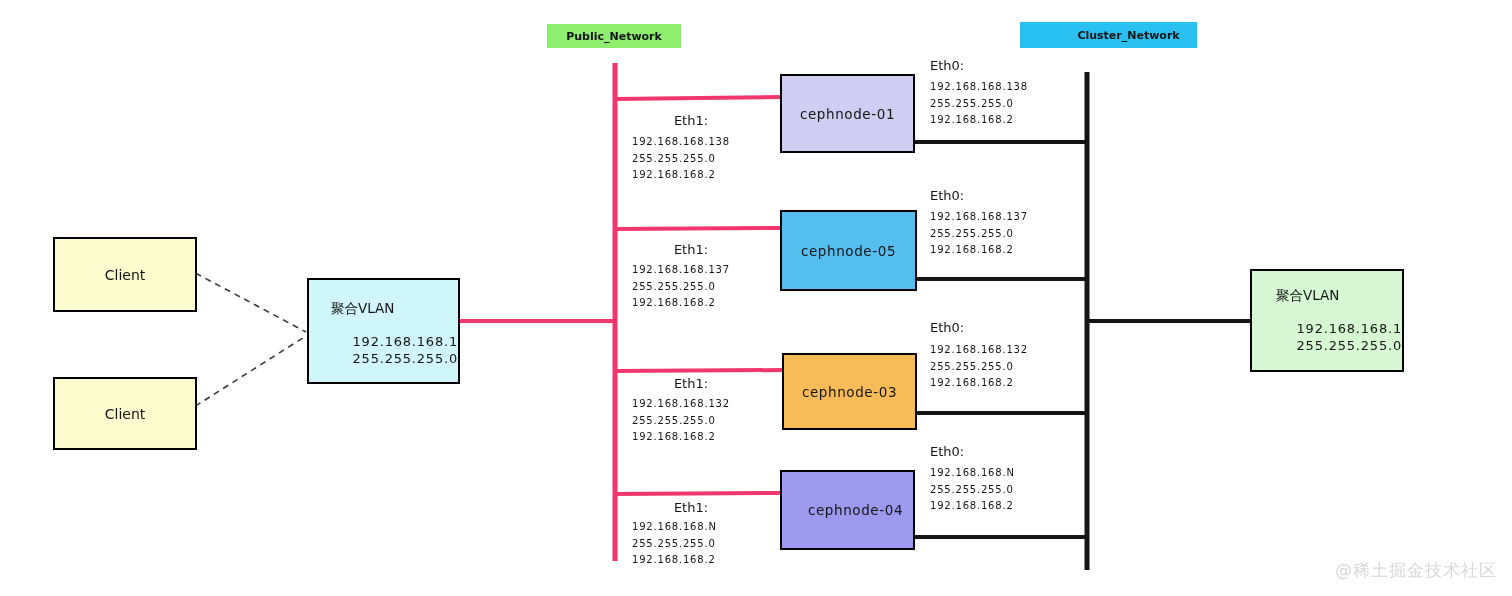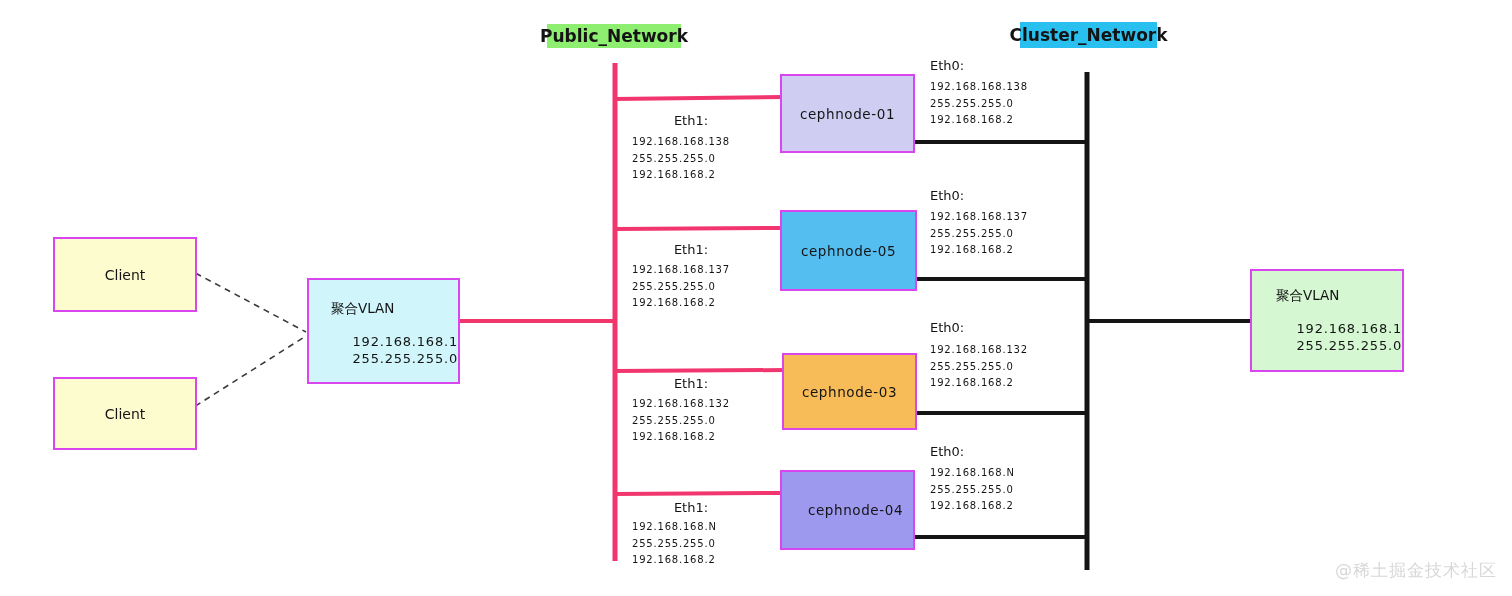--- a/index.html
+++ b/index.html
@@ -1,30 +1,30 @@
 <!DOCTYPE html>
 <html><head>
 <meta charset="utf-8">
 <style>
   html,body{margin:0;padding:0;background:#fff;}
   .canvas{
     position:relative;width:1512px;height:596px;background:#ffffff;
     font-family:"DejaVu Sans","Liberation Sans",sans-serif;color:#141414;overflow:hidden;
   }
   svg.lines{position:absolute;left:0;top:0;width:1512px;height:596px;}
-  .box{position:absolute;border:2px solid #d946ef;box-sizing:border-box;}
+  .box{position:absolute;border:2px solid #000000;box-sizing:border-box;}
   .client-box{left:53px;width:144px;height:75px;display:flex;align-items:center;justify-content:center;font-size:14px;}
   .client-1{top:237px;}
   .client-2{top:377px;height:73px;}
   .vlan-box{font-size:13px;}
   .vlan-left{left:307px;top:278px;width:153px;height:106px;padding:20px 0 0 22px;}
   .vlan-right{left:1250px;top:269px;width:154px;height:103px;padding:16px 0 0 24px;}
   .vlan-title{font-size:13.5px;margin-bottom:15px;}
   .vlan-ip{letter-spacing:0.8px;line-height:17px;text-align:right;}
-  .netlabel{position:absolute;display:flex;align-items:center;justify-content:center;font-size:17px;font-weight:600;}
+  .netlabel{position:absolute;display:flex;align-items:center;justify-content:center;font-size:11px;font-weight:600;}
   .public-label{left:547px;top:24px;width:134px;height:24px;}
   .cluster-label{left:1020px;top:22px;width:137px;height:26px;}
   .node-box{display:flex;align-items:center;justify-content:center;font-size:13.5px;letter-spacing:0.6px;}
   .node-1{left:780px;top:74px;width:135px;height:79px;}
   .node-2{left:780px;top:210px;width:137px;height:81px;}
   .node-3{left:782px;top:345px;width:135px;height:77px;}
   .node-4{left:780px;top:470px;width:135px;height:80px;padding-left:16px;}
   .ethlabel{position:absolute;font-size:13px;}
   .eth1-lab{left:630px;width:122px;text-align:center;}
   .eth0-lab{left:930px;}
@@ -56,21 +56,21 @@
 
     <line x1="1087" y1="72" x2="1087" y2="570" stroke-width="5" stroke="#141414"></line>
     <line x1="1087" y1="321" x2="1252" y2="321" stroke-width="4" stroke="#141414"></line>
     <line x1="913" y1="142" x2="1087" y2="142" stroke-width="4" stroke="#141414"></line>
     <line x1="915" y1="279" x2="1087" y2="279" stroke-width="4" stroke="#141414"></line>
     <line x1="915" y1="413" x2="1087" y2="413" stroke-width="4" stroke="#141414"></line>
     <line x1="913" y1="537" x2="1087" y2="537" stroke-width="4" stroke="#141414"></line>
   </svg>
 
   <div class="netlabel public-label" style="background-color: rgb(141, 238, 112);">Public_Network</div>
-  <div class="netlabel cluster-label" style="background-color: rgb(41, 191, 239);">Cluster_Network</div>
+  <div class="netlabel cluster-label" style="background-color: rgb(41, 191, 239); padding-left: 40px;">Cluster_Network</div>
 
   <div class="box client-box client-1" style="background-color: rgb(253, 252, 207);">
     <span>Client</span>
   </div>
   <div class="box client-box client-2" style="background-color: rgb(253, 252, 207);">
     <span>Client</span>
   </div>
 
   <div class="box vlan-box vlan-left" style="background-color: rgb(208, 245, 250);">
     <div class="vlan-title">聚合VLAN</div>

